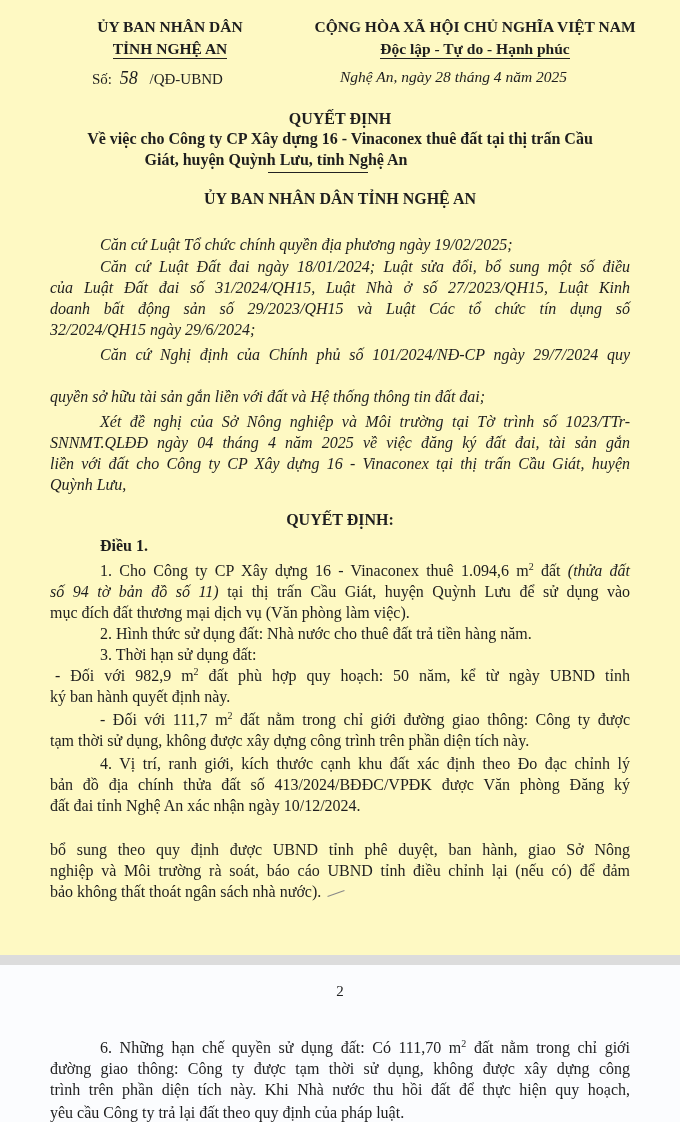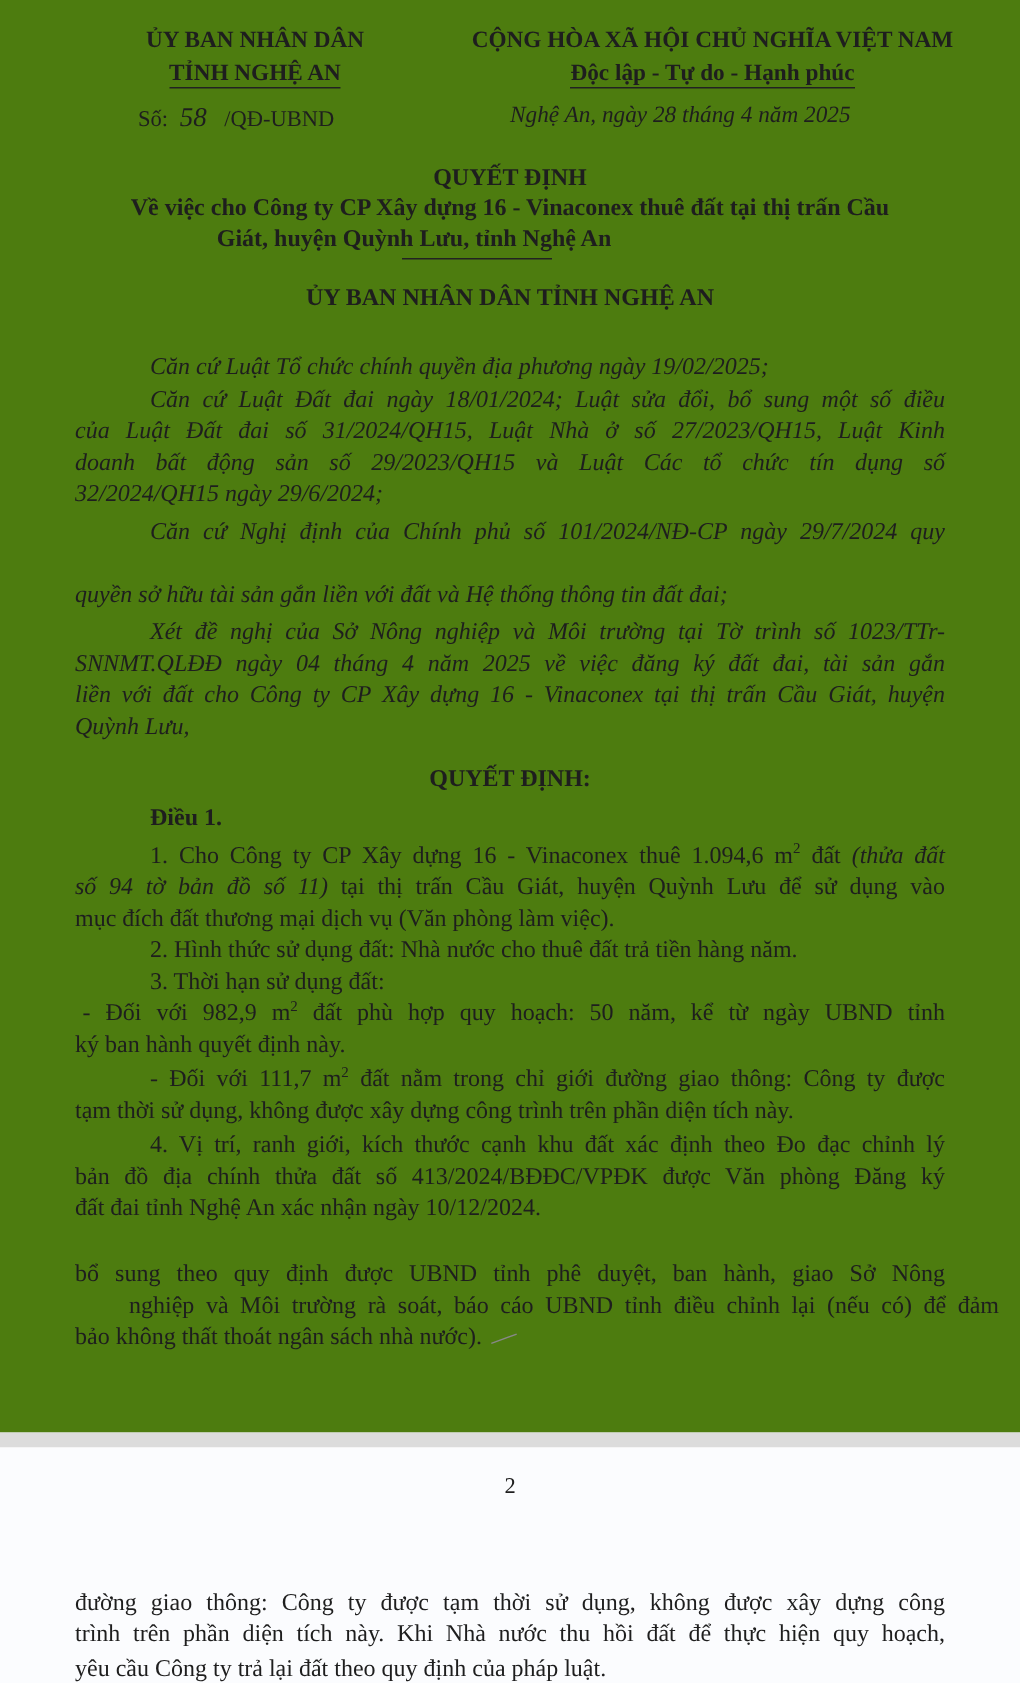--- a/index.html
+++ b/index.html
@@ -3,21 +3,21 @@
 <meta charset="utf-8">
 <style>
   html, body { margin: 0; padding: 0; }
   body {
     width: 680px; height: 1122px; overflow: hidden;
     background: #ffffff;
     font-family: "Liberation Serif", "DejaVu Serif", serif;
     color: #1e1e1e;
     position: relative;
   }
-  .page { position: absolute; left: 0; width: 680px; background: #4d7c0f; }
+  .page { position: absolute; left: 0; width: 680px; background: #fef9c3; }
   .page1 { top: 0; height: 955px; }
   .page-gap { position: absolute; left: 0; top: 955px; width: 680px; height: 10px; background: #dcdcdc; }
   .page2 { top: 965px; height: 157px; background: #fbfcfe; }
 
   .abs { position: absolute; white-space: nowrap; }
   .bold { font-weight: bold; }
   .ital { font-style: italic; }
   .center { text-align: center; }
 
   .hdr-left { left: 55px; width: 230px; text-align: center; font-size: 15.5px; font-weight: bold; }
@@ -97,28 +97,31 @@
   <div class="abs body-line indent just" style="top:709px;">
     <span>- Đối với 111,7 m</span><sup>2</sup><span> đất nằm trong chỉ giới đường giao thông: Công ty được</span>
   </div>
   <div class="abs body-line" style="top:730px;">tạm thời sử dụng, không được xây dựng công trình trên phần diện tích này.</div>
 
   <div class="abs body-line indent just" style="top:753px;">4. Vị trí, ranh giới, kích thước cạnh khu đất xác định theo Đo đạc chỉnh lý</div>
   <div class="abs body-line just" style="top:774px;">bản đồ địa chính thửa đất số 413/2024/BĐĐC/VPĐK được Văn phòng Đăng ký</div>
   <div class="abs body-line" style="top:795px;">đất đai tỉnh Nghệ An xác nhận ngày 10/12/2024.</div>
 
   <div class="abs body-line just" style="top:839px;">bổ sung theo quy định được UBND tỉnh phê duyệt, ban hành, giao Sở Nông</div>
-  <div class="abs body-line just" style="top:860px;margin-left:36px;">nghiệp và Môi trường rà soát, báo cáo UBND tỉnh điều chỉnh lại (nếu có) để đảm</div>
+  <div class="abs body-line just" style="top:860px;">nghiệp và Môi trường rà soát, báo cáo UBND tỉnh điều chỉnh lại (nếu có) để đảm</div>
   <div class="abs body-line" style="top:881px;">
     <span>bảo không thất thoát ngân sách nhà nước).</span>
     <span style="display:inline-block; width:18px; border-top:1px solid #888; transform:rotate(-20deg); margin-left:2px; vertical-align:middle;"></span>
   </div>
 </div>
 
 <div class="page-gap"></div>
 
 <div class="page page2">
   <div class="abs center" style="left:0; width:680px; top:18px; font-size:15px;">2</div>
 
+  <div class="abs body-line indent just" style="top:72px;">
+    <span>6. Những hạn chế quyền sử dụng đất: Có 111,70 m</span><sup>2</sup><span> đất nằm trong chỉ giới</span>
+  </div>
   <div class="abs body-line just" style="top:93px;">đường giao thông: Công ty được tạm thời sử dụng, không được xây dựng công</div>
   <div class="abs body-line just" style="top:114px;">trình trên phần diện tích này. Khi Nhà nước thu hồi đất để thực hiện quy hoạch,</div>
   <div class="abs body-line" style="top:137px;">yêu cầu Công ty trả lại đất theo quy định của pháp luật.</div>
 </div>
 
 </body></html>

